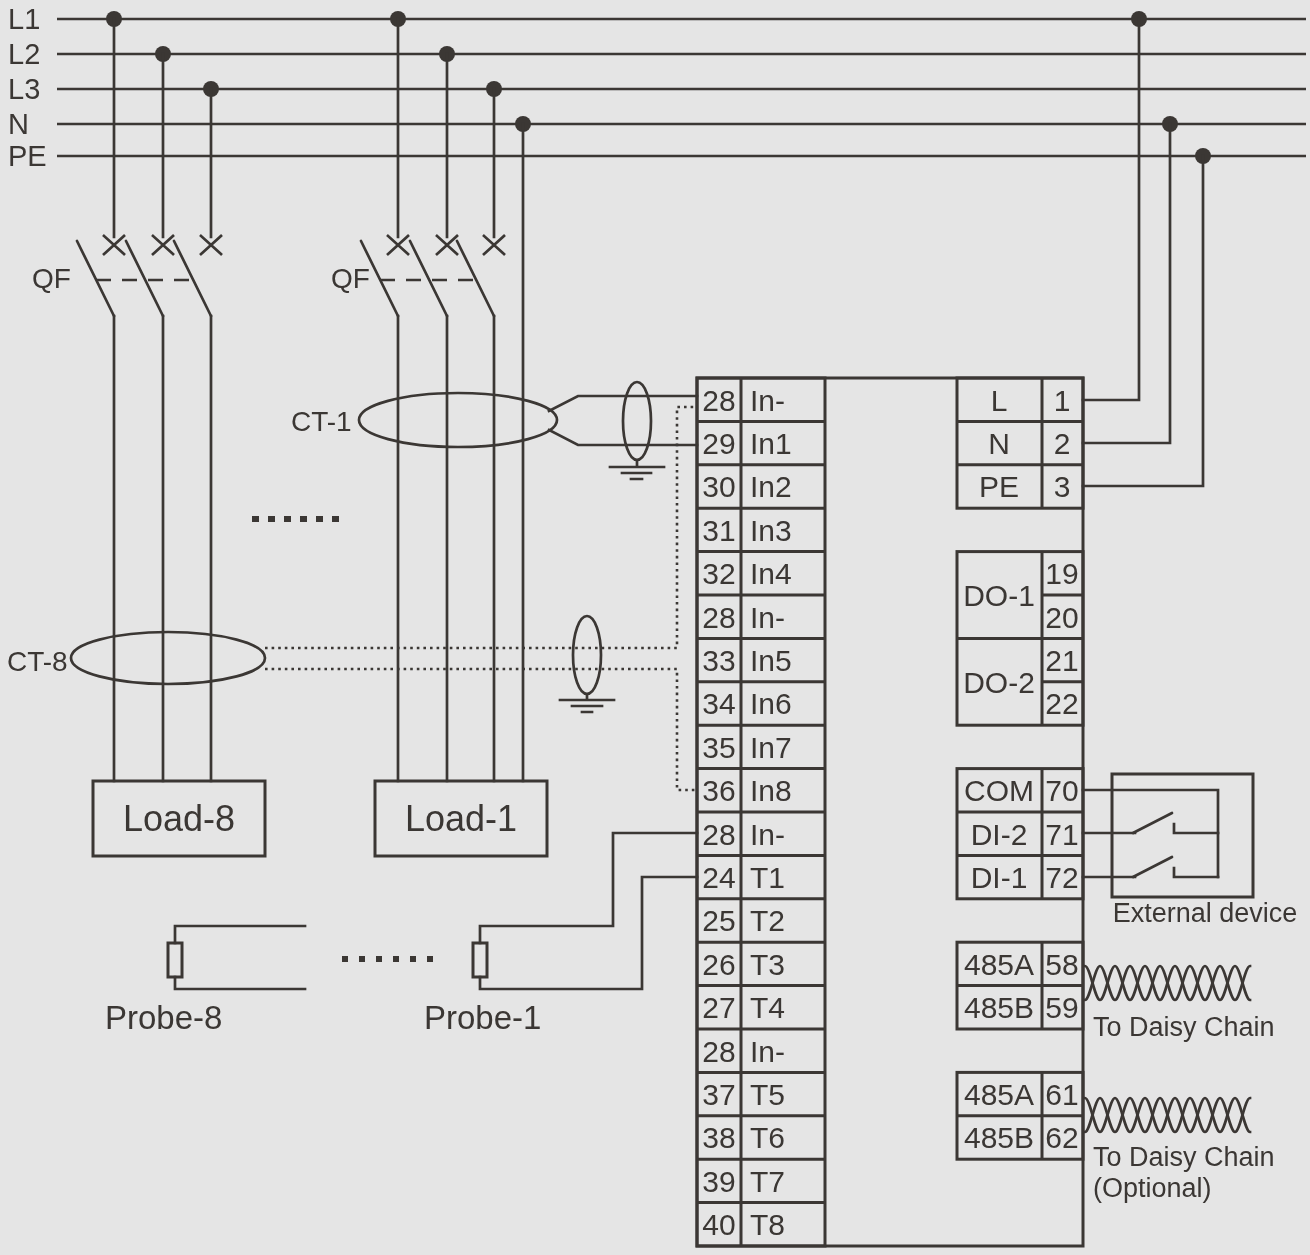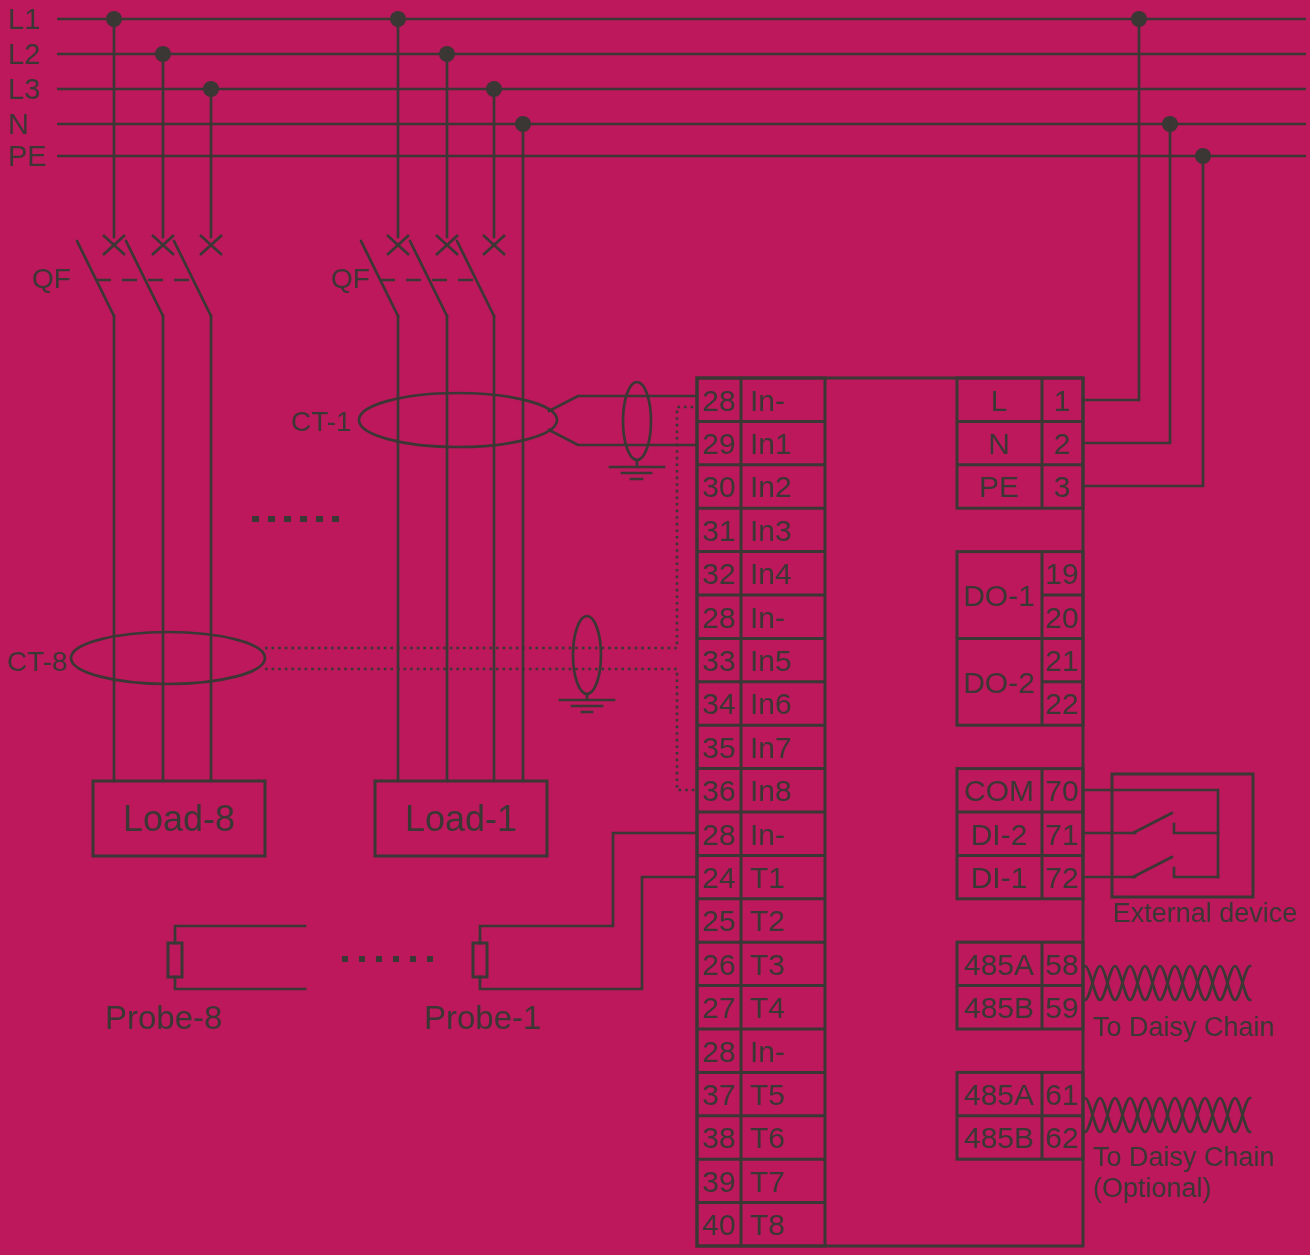--- a/index.html
+++ b/index.html
@@ -1,16 +1,16 @@
 <!DOCTYPE html>
 <html><head>
 <meta charset="utf-8">
 <style>
   html,body{margin:0;padding:0;background:#ffffff;}
-  .stage{position:relative;width:1310px;height:1255px;background:#be185d;overflow:hidden;}
+  .stage{position:relative;width:1310px;height:1255px;background:#e5e5e5;overflow:hidden;}
   svg{display:block;}
   .ln{stroke:#3b3734;stroke-width:2.7;fill:none;stroke-linecap:square;}
   .bus{stroke:#3b3734;stroke-width:2.5;fill:none;}
   .bx{stroke:#3b3734;stroke-width:3;fill:none;}
   .blade{stroke:#3b3734;stroke-width:2.7;fill:none;stroke-linecap:round;}
   .dashlink{stroke:#3b3734;stroke-width:2.7;fill:none;stroke-dasharray:15 11;}
   .dotted{stroke:#3b3734;stroke-width:2.6;fill:none;stroke-dasharray:2.6 4;}
   .jdot{fill:#3b3734;stroke:none;}
   .sq{fill:#3b3734;stroke:none;}
   .t{font-family:"Liberation Sans","DejaVu Sans",sans-serif;fill:#3b3734;stroke:none;}

